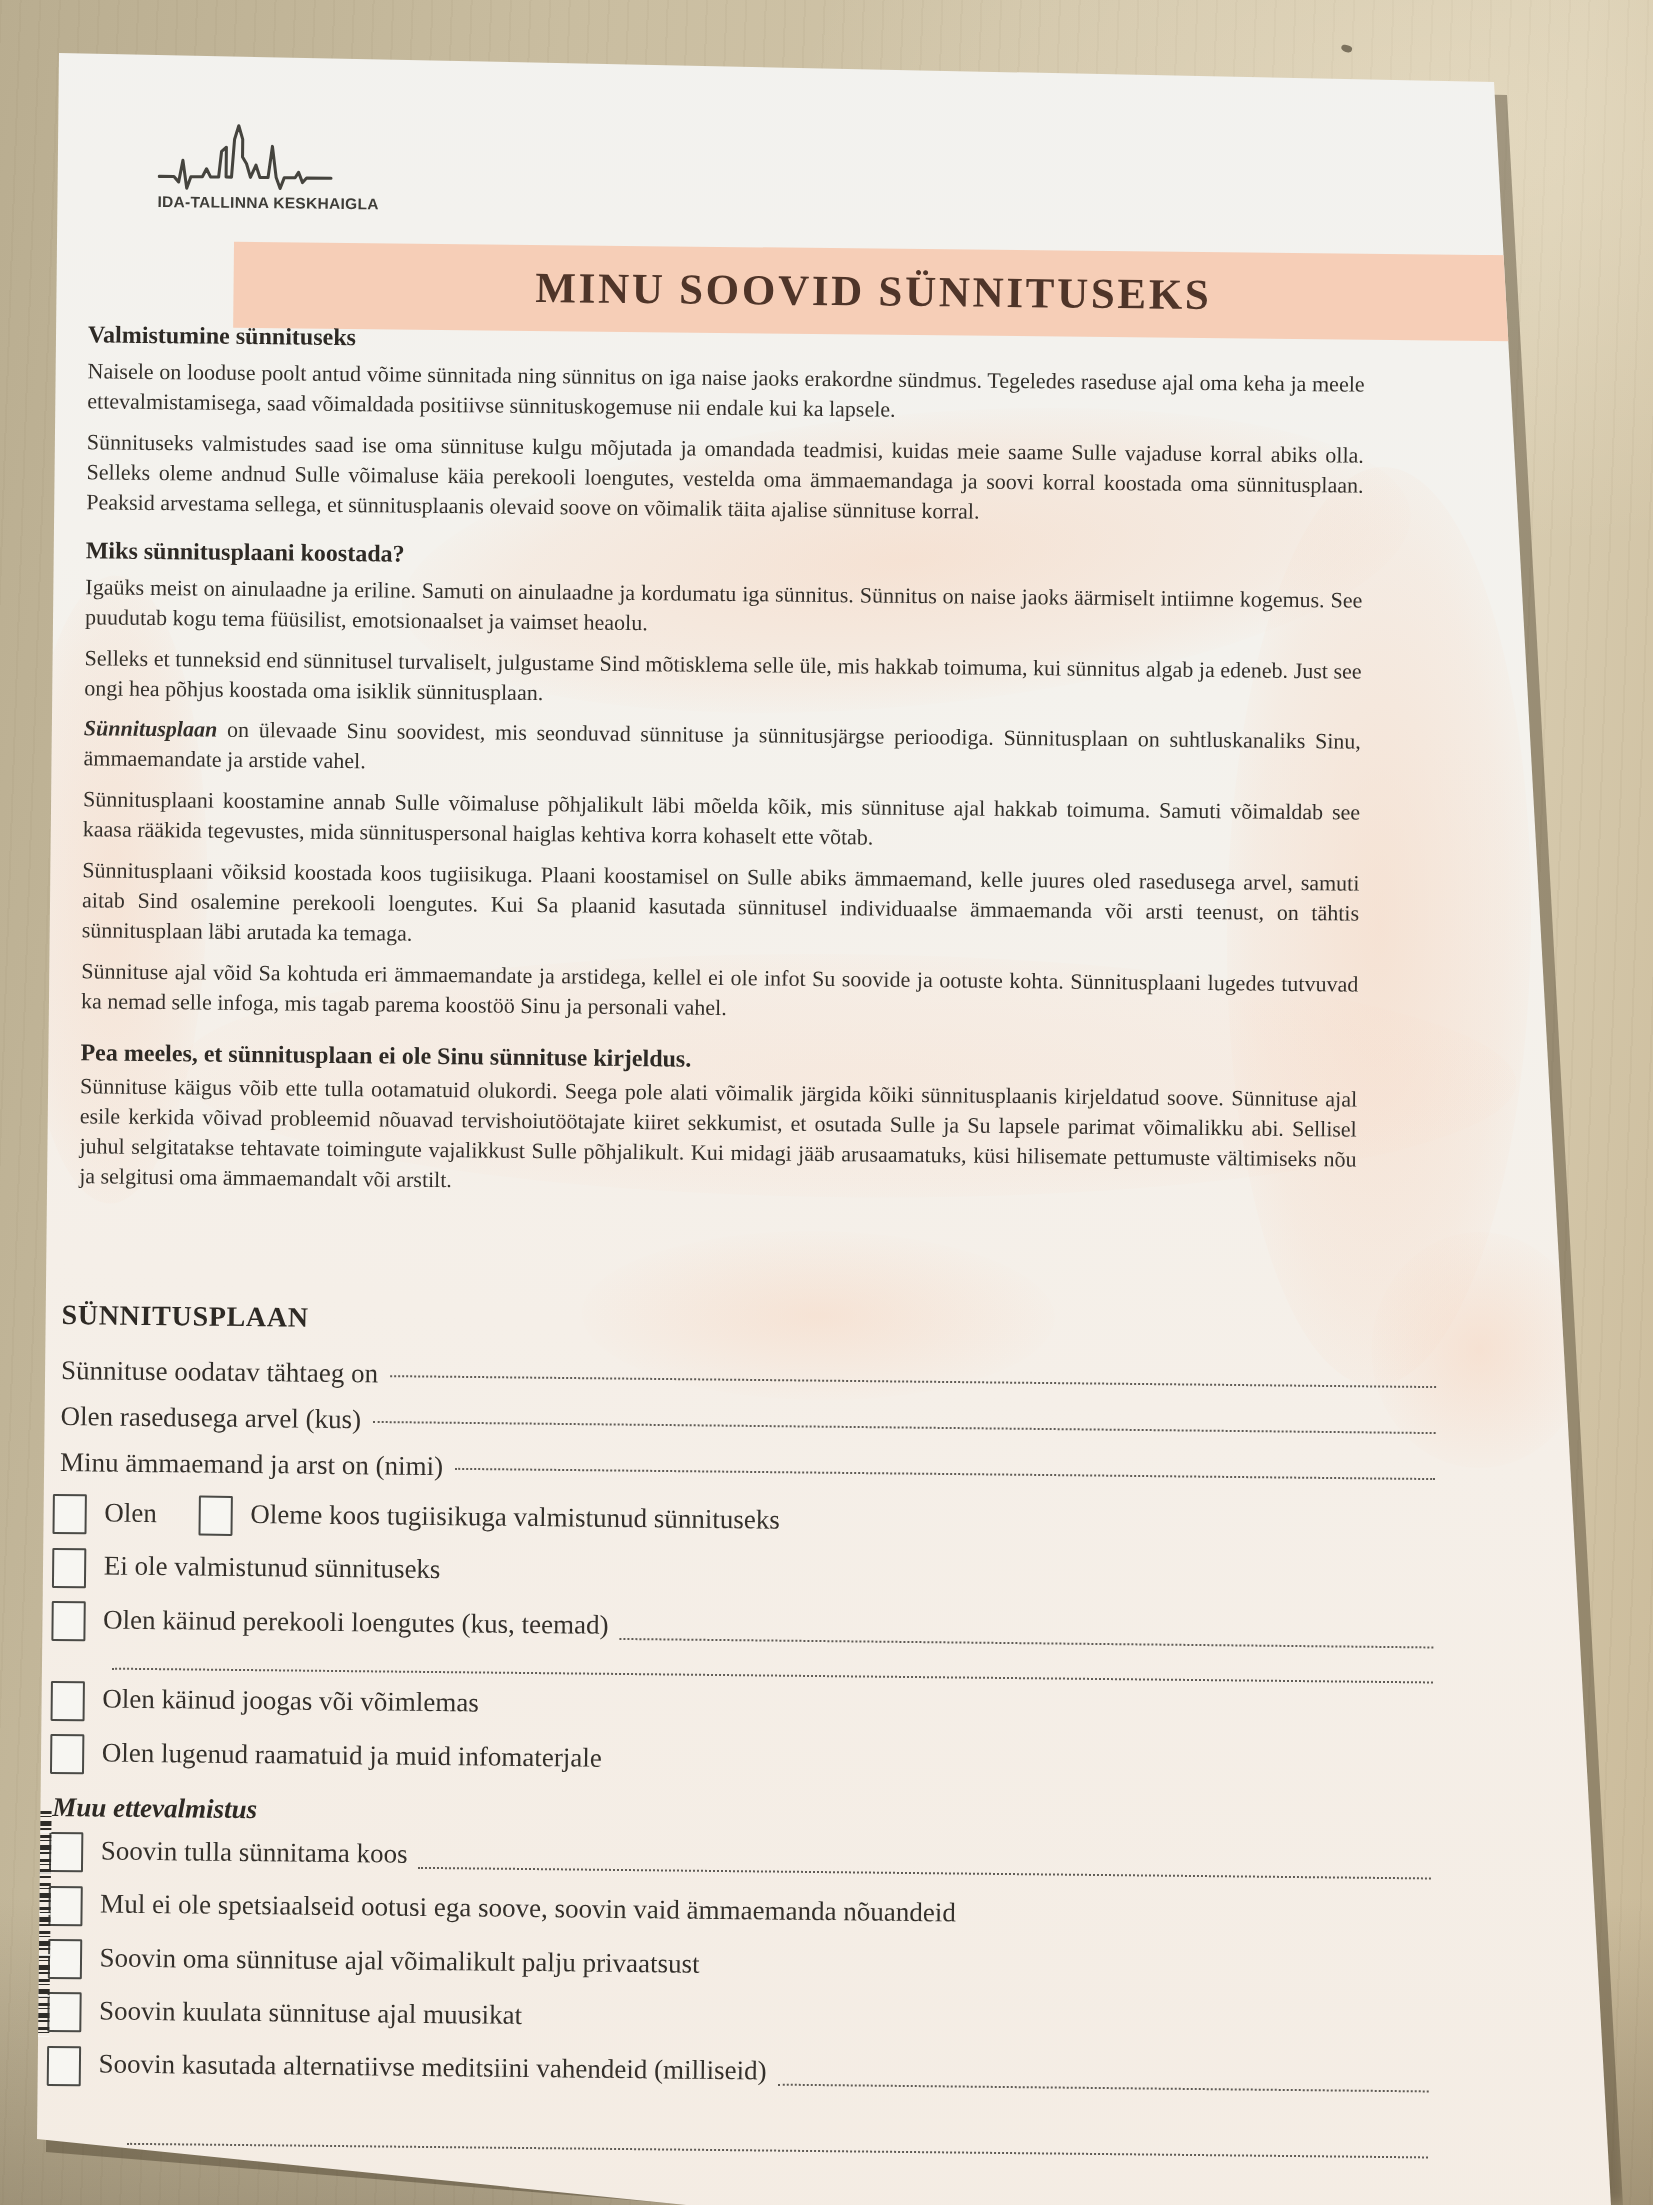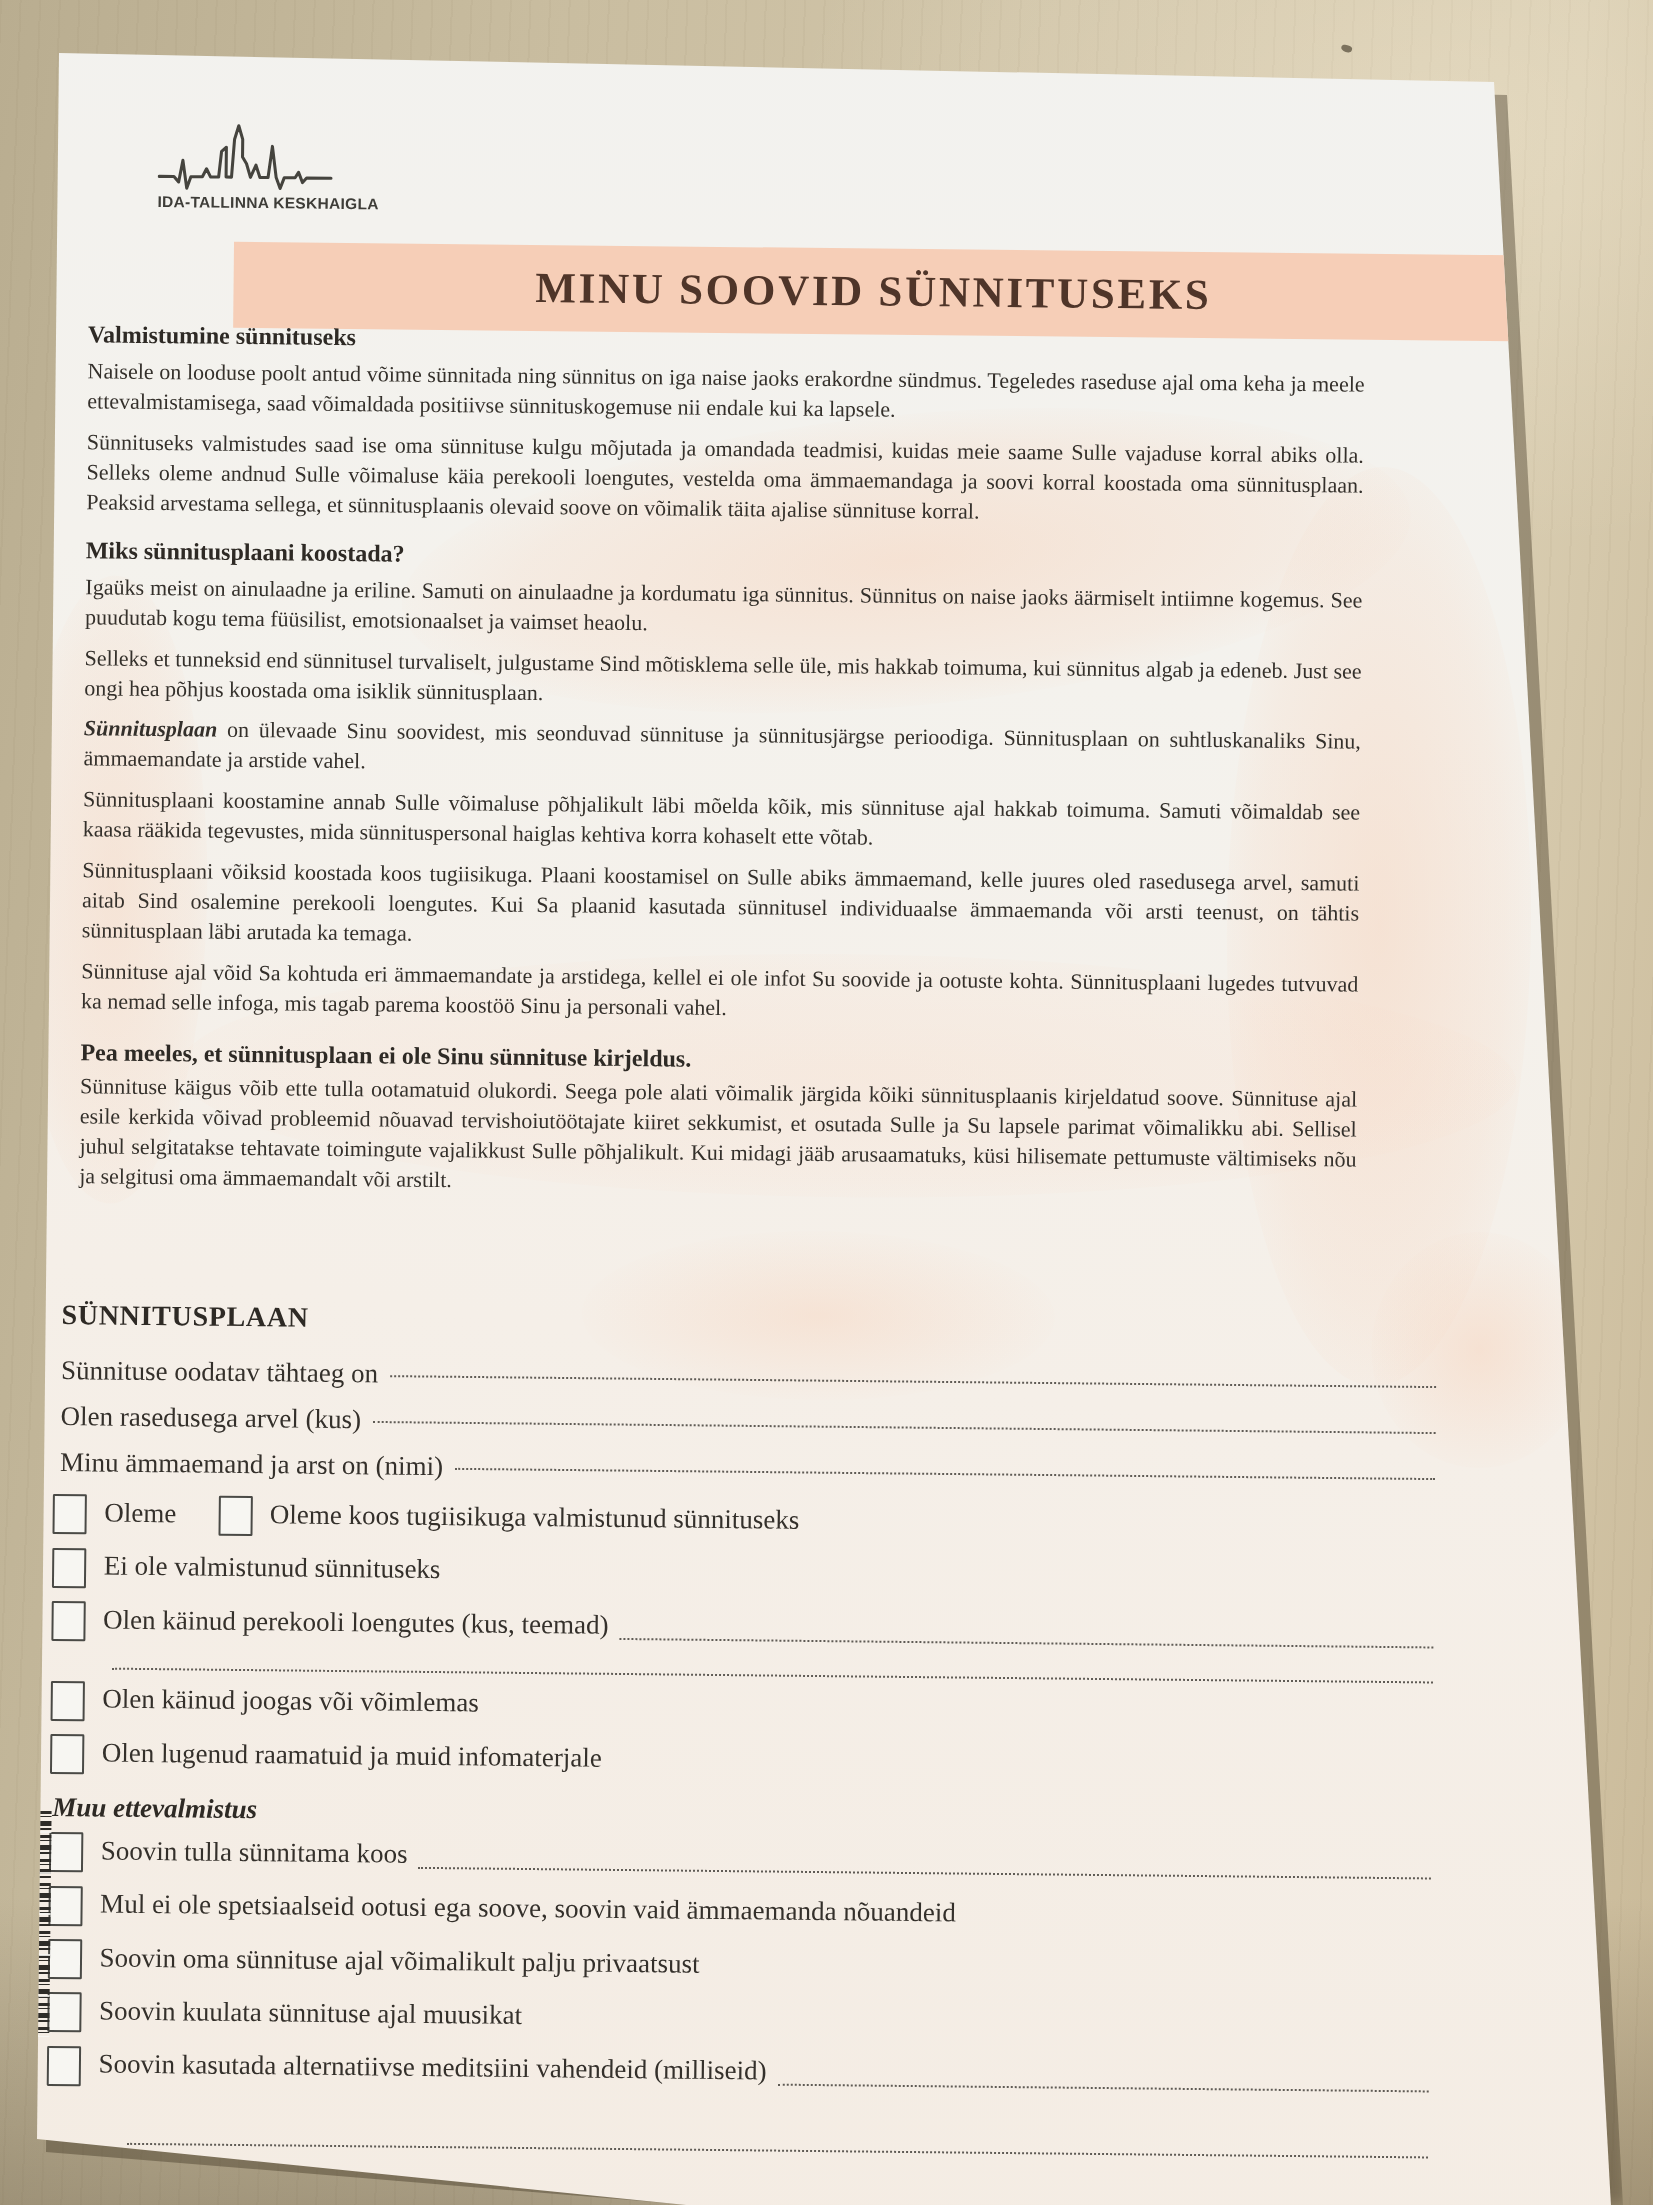--- a/index.html
+++ b/index.html
@@ -136,21 +136,21 @@
           <span class="lab">Olen rasedusega arvel (kus)</span>
           <span class="dots"></span>
         </div>
         <div class="fline">
           <span class="lab">Minu ämmaemand ja arst on (nimi)</span>
           <span class="dots"></span>
         </div>
 
         <div class="cbrow">
           <span class="cb"></span>
-          <span class="cblab">Oleme</span>
+          <span class="cblab">Olen</span>
           <span class="cb cb2nd"></span>
           <span class="cblab">Oleme koos tugiisikuga valmistunud sünnituseks</span>
         </div>
         <div class="cbrow">
           <span class="cb"></span>
           <span class="cblab">Ei ole valmistunud sünnituseks</span>
         </div>
         <div class="cbrow">
           <span class="cb"></span>
           <span class="cblab">Olen käinud perekooli loengutes (kus, teemad)</span>

